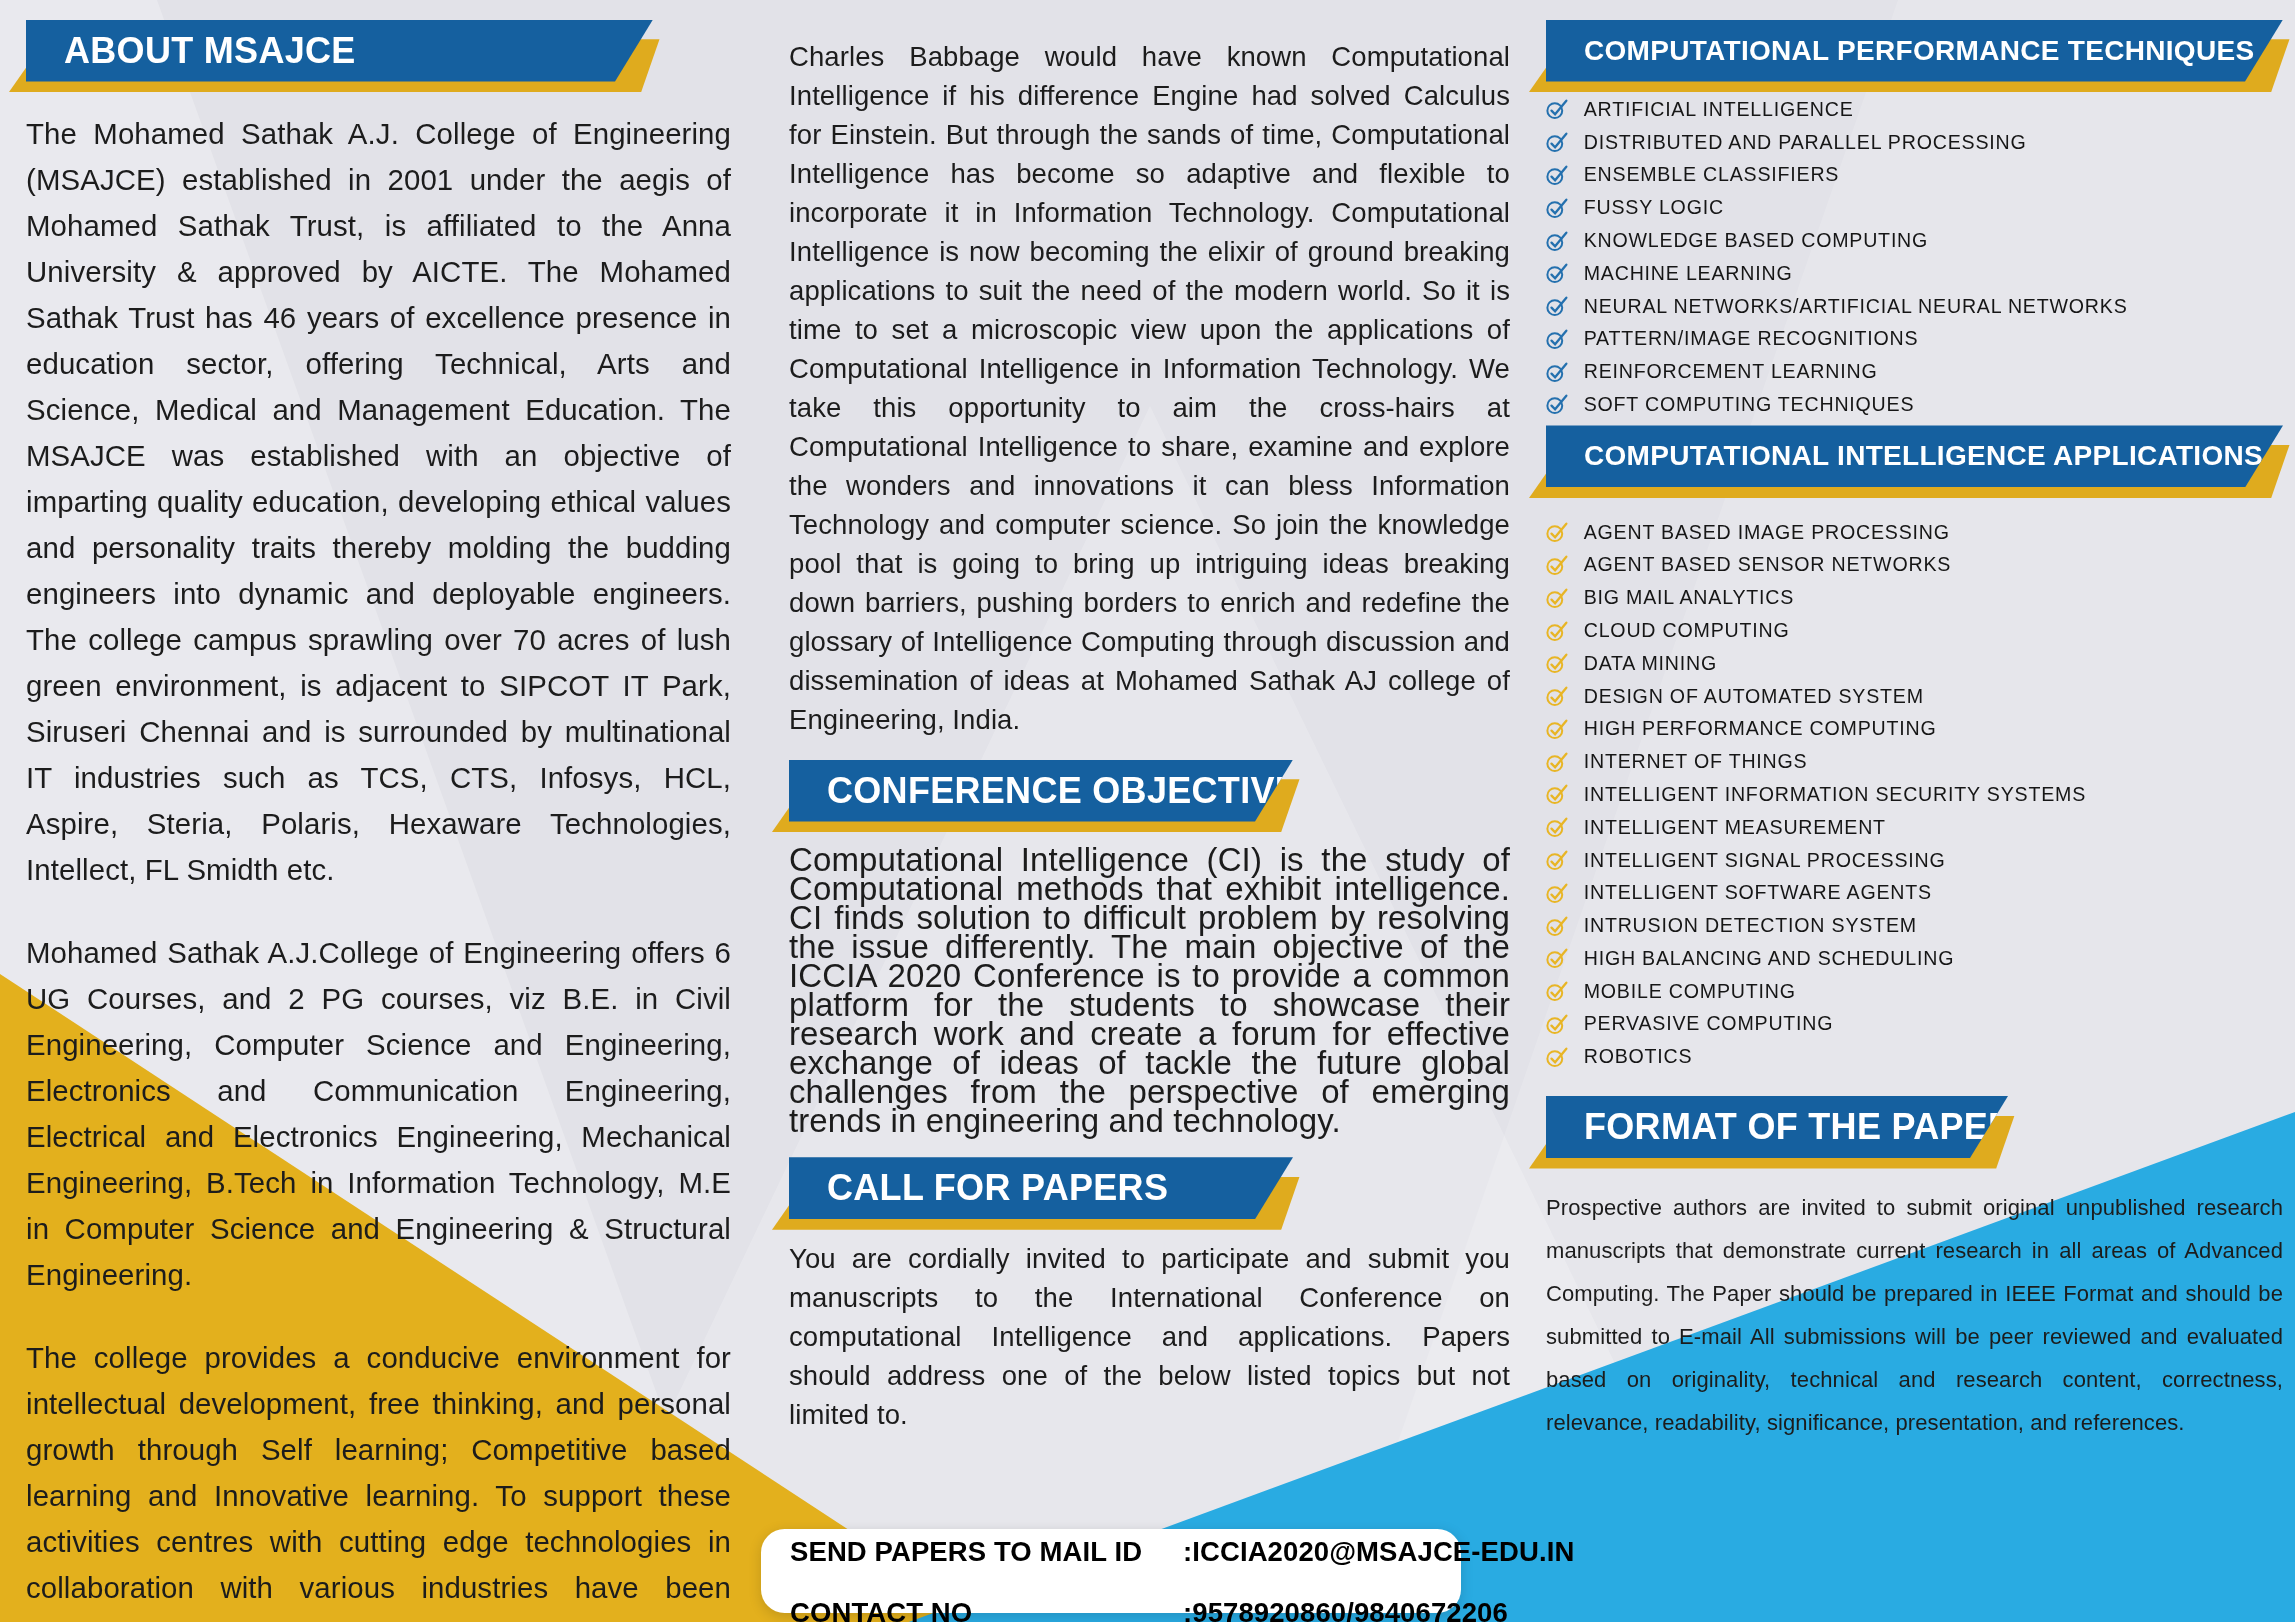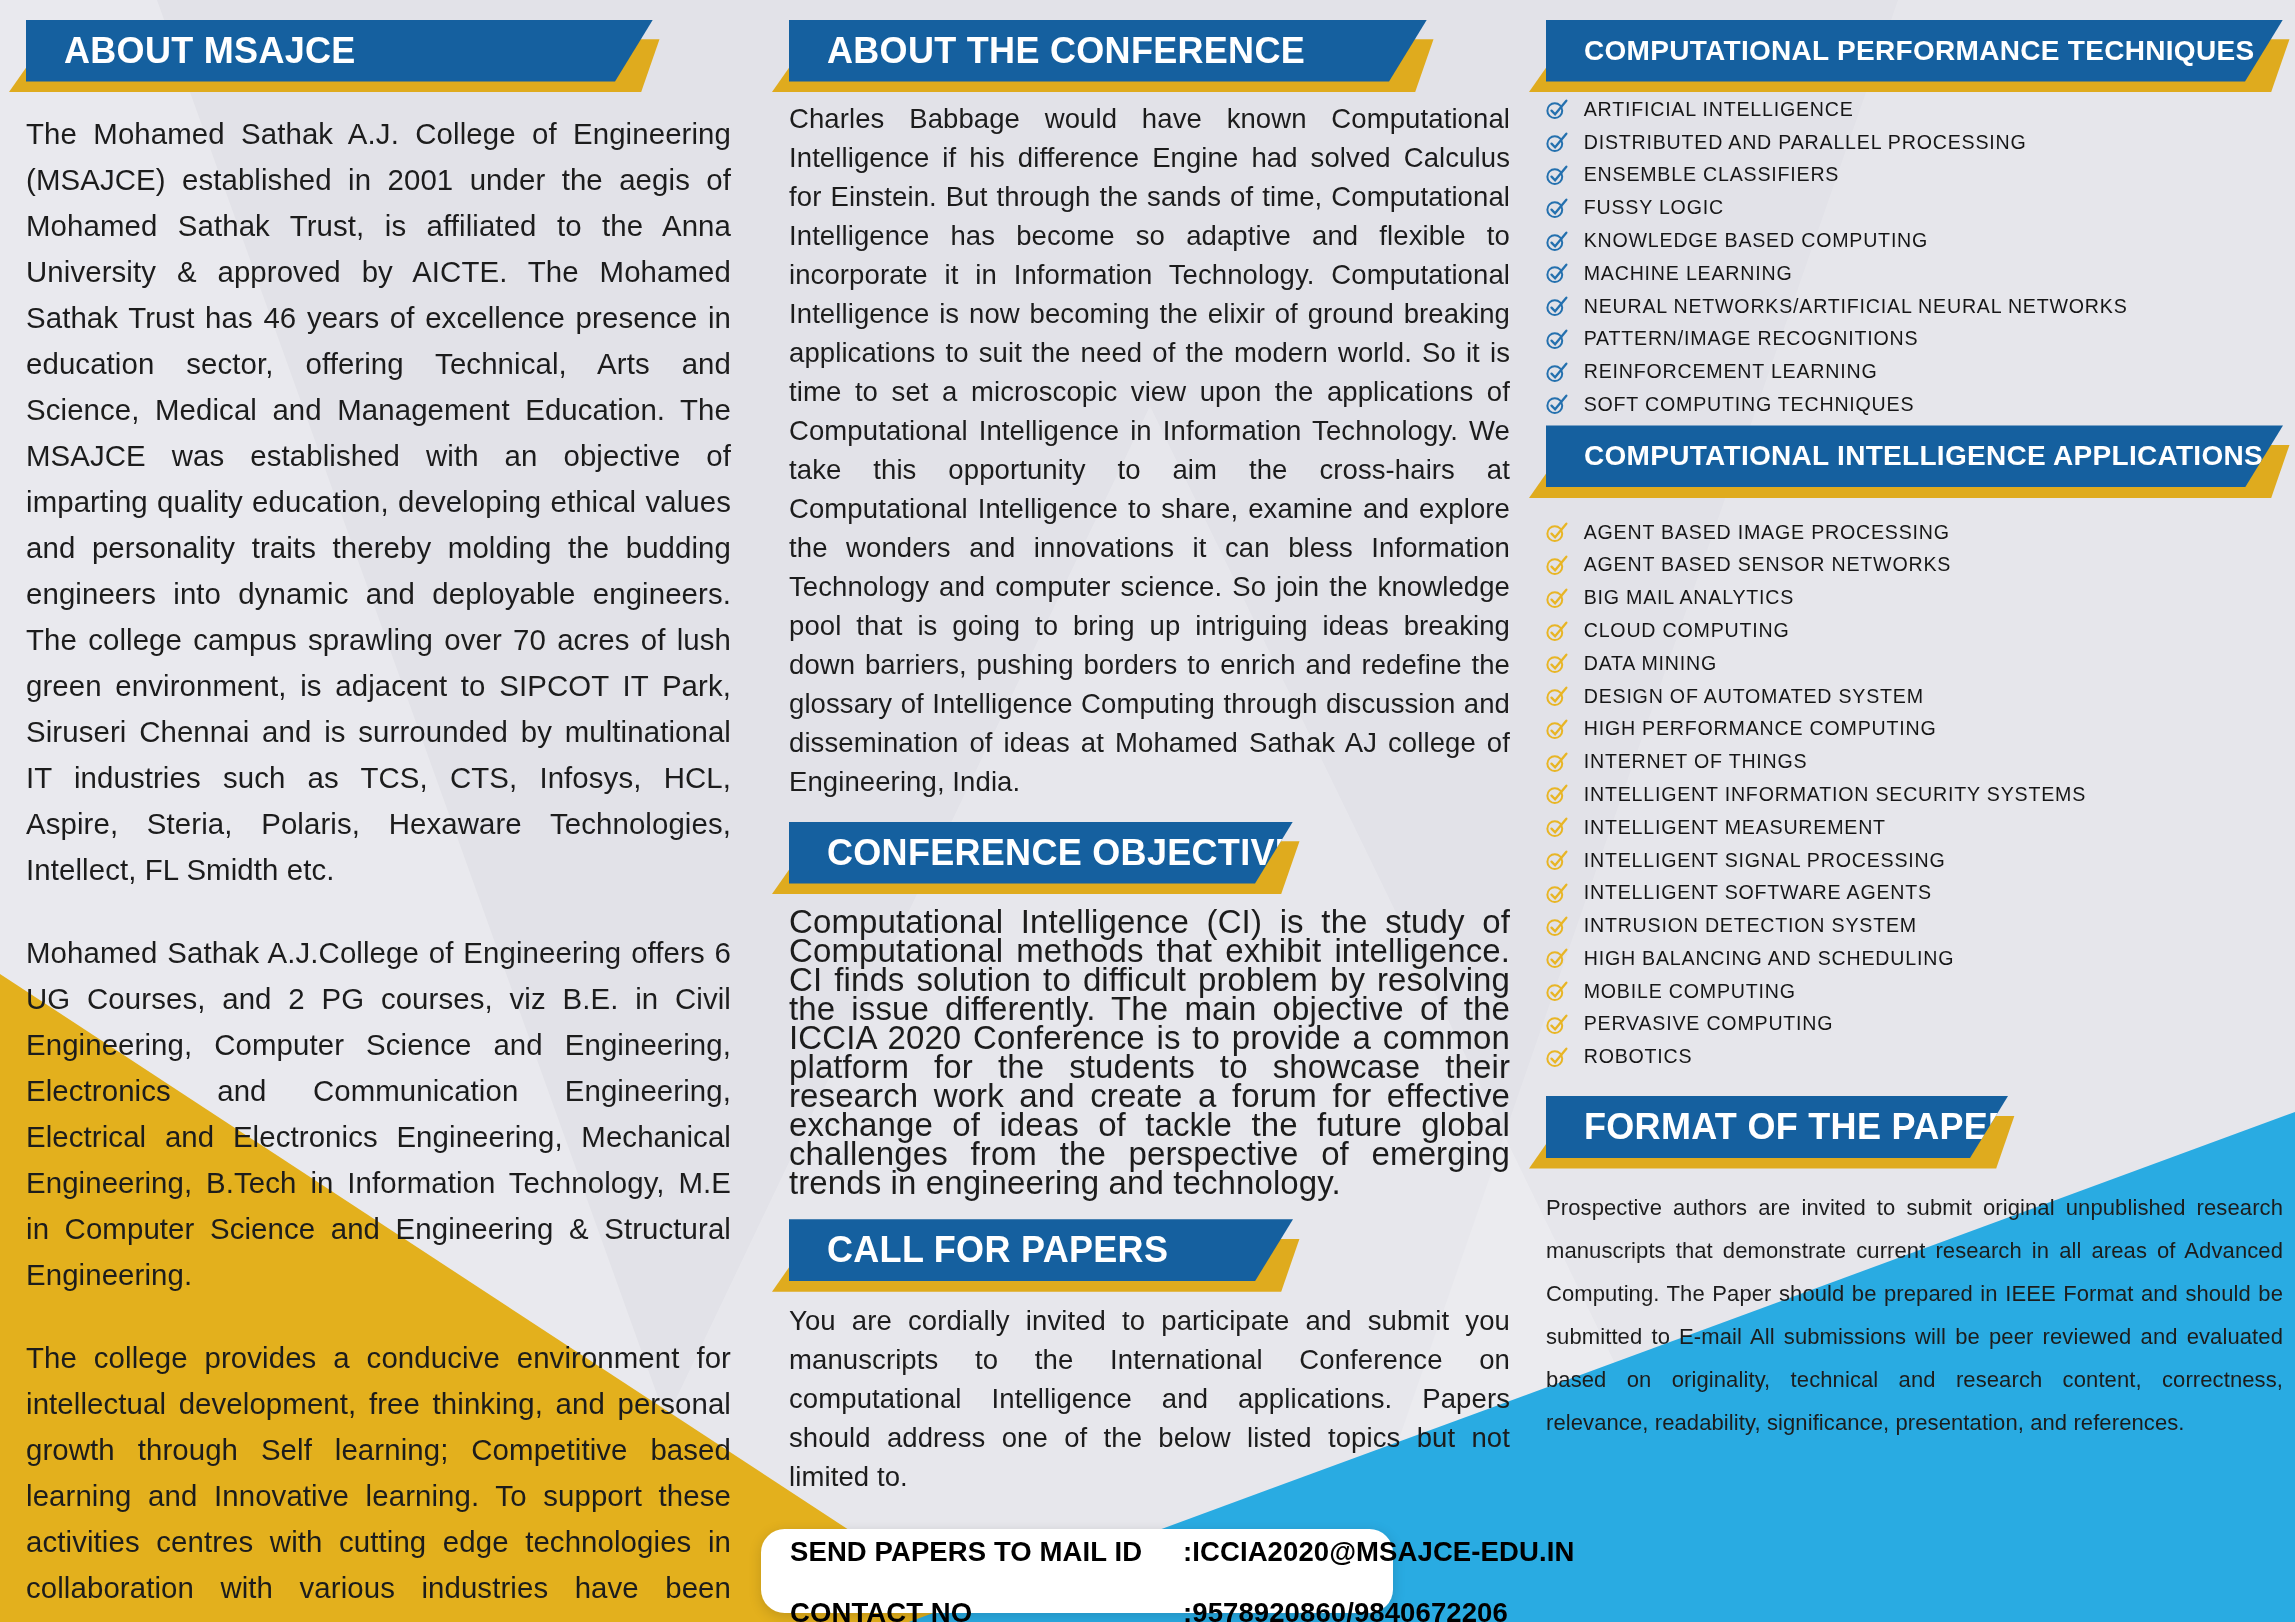--- a/index.html
+++ b/index.html
@@ -57,21 +57,21 @@
   .check-icon svg{width:22px;height:22px;overflow:visible;}
   .item-label{font-size:19.6px;letter-spacing:0.8px;color:#161616;white-space:nowrap;}
   .check-list.blue .check-icon{color:var(--check-blue);}
   .check-list.gold .check-icon{color:var(--check-gold);}
   #applications-banner{}
   #applications-list{margin-top:33px;}
   #format-banner{margin-top:27.5px;width:462px;}
   #format-text{font-size:22px;line-height:43px;margin-top:27.5px;}
 
   
-  #contact-box{position:absolute;left:761px;top:1529px;width:632px;height:84px;z-index:6;
+  #contact-box{position:absolute;left:761px;top:1529px;width:700px;height:84px;z-index:6;
     background:var(--box-bg);border-radius:23.6px;box-shadow:0 3.9px 13px rgba(0,0,0,.15);
     display:grid;grid-template-rows:1fr 1fr;align-items:center;padding:6.5px 19.6px 6.5px 29px;gap:29px;}
   .contact-row{display:grid;grid-template-columns:393px 1fr;align-items:center;}
   .contact-row span{font-weight:bold;font-size:27.5px;color:#000;letter-spacing:0.1px;white-space:nowrap;}
 </style>
 </head>
 <body>
 
 <div id="page">
 
@@ -87,26 +87,20 @@
       <div class="banner-blue">
         <span>ABOUT MSAJCE</span>
       </div>
     </div>
     <p class="body-text">The Mohamed Sathak A.J. College of Engineering (MSAJCE) established in 2001 under the aegis of Mohamed Sathak Trust, is affiliated to the Anna University &amp; approved by AICTE. The Mohamed Sathak Trust has 46 years of excellence presence in education sector, offering Technical, Arts and Science, Medical and Management Education. The MSAJCE was established with an objective of imparting quality education, developing ethical values and personality traits thereby molding the budding engineers into dynamic and deployable engineers. The college campus sprawling over 70 acres of lush green environment, is adjacent to SIPCOT IT Park, Siruseri Chennai and is surrounded by multinational IT industries such as TCS, CTS, Infosys, HCL, Aspire, Steria, Polaris, Hexaware Technologies, Intellect, FL Smidth etc.</p>
     <p class="body-text">Mohamed Sathak A.J.College of Engineering offers 6 UG Courses, and 2 PG courses, viz B.E. in Civil Engineering, Computer Science and Engineering, Electronics and Communication Engineering, Electrical and Electronics Engineering, Mechanical Engineering, B.Tech in Information Technology, M.E in Computer Science and Engineering &amp; Structural Engineering.</p>
     <p class="body-text">The college provides a conducive environment for intellectual development, free thinking, and personal growth through Self learning; Competitive based learning and Innovative learning. To support these activities centres with cutting edge technologies in collaboration with various industries have been established for dynamic learning opportunities and equipping them with the skills, insights, attitudes and practical experiences that are necessary to take up responsibilities in the industry and society.</p>
   </section>
 
   <section class="col" id="col-middle">
-    <div class="banner" style="width:638px;">
-      <div class="banner-gold"></div>
-      <div class="banner-blue">
-        <span>ABOUT THE CONFERENCE</span>
-      </div>
-    </div>
     <p class="body-text" id="about-text">Charles Babbage would have known Computational Intelligence if his difference Engine had solved Calculus for Einstein. But through the sands of time, Computational Intelligence has become so adaptive and flexible to incorporate it in Information Technology. Computational Intelligence is now becoming the elixir of ground breaking applications to suit the need of the modern world. So it is time to set a microscopic view upon the applications of Computational Intelligence in Information Technology. We take this opportunity to aim the cross-hairs at Computational Intelligence to share, examine and explore the wonders and innovations it can bless Information Technology and computer science. So join the knowledge pool that is going to bring up intriguing ideas breaking down barriers, pushing borders to enrich and redefine the glossary of Intelligence Computing through discussion and dissemination of ideas at Mohamed Sathak AJ college of Engineering, India.</p>
 
     <div class="banner" id="objective-banner" style="width:504px;">
       <div class="banner-gold"></div>
       <div class="banner-blue">
         <span>CONFERENCE OBJECTIVE</span>
       </div>
     </div>
     <p class="body-text" id="objective-text">Computational Intelligence (CI) is the study of Computational methods that exhibit intelligence. CI finds solution to difficult problem by resolving the issue differently. The main objective of the ICCIA 2020 Conference is to provide a common platform for the students to showcase their research work and create a forum for effective exchange of ideas of tackle the future global challenges from the perspective of emerging trends in engineering and technology.</p>
 

